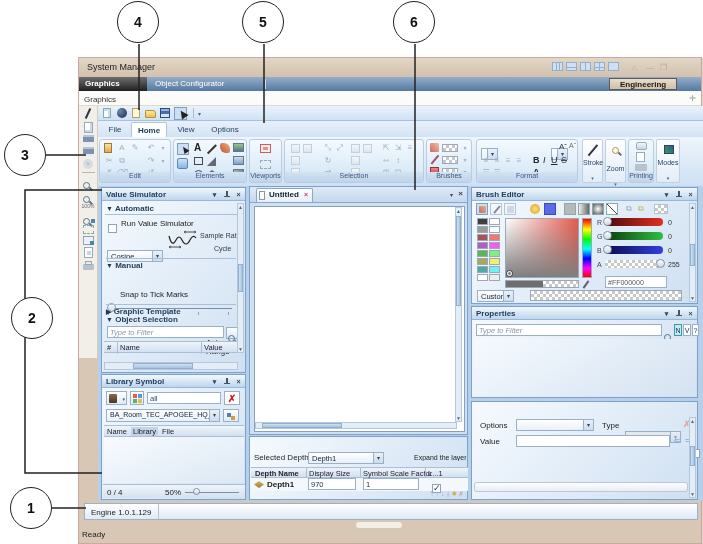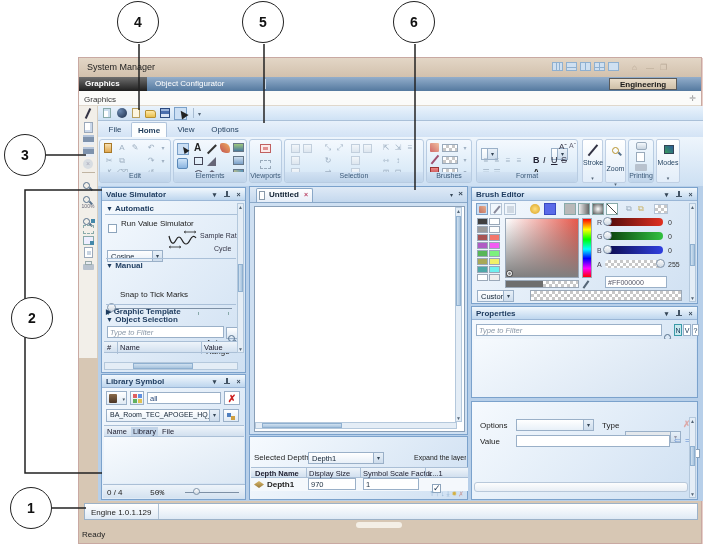--- a/index.html
+++ b/index.html
@@ -410,21 +410,21 @@
             <i class="abs" style="left:7px;top:6px;width:4px;height:4px;background:#d0a040;"></i>
         </span>
         <div class="abs thead" style="left:2px;top:50px;width:140px;height:12px;">
           <span class="abs" style="left:3px;top:1px;">Name</span>
           <span class="abs" style="left:27px;top:1px;padding:0 2px;background:#c2d4e8;">Library</span>
           <span class="abs" style="left:58px;top:1px;">File</span>
         </div>
         <div class="abs" style="left:2px;top:62px;width:140px;height:46px;background:linear-gradient(160deg,#f8fbfe,#dce8f4);"></div>
         <div class="abs" style="left:1px;bottom:1px;width:142px;height:14px;background:linear-gradient(#eef4fa,#d4e2f0);border-top:1px solid #aabfd6;">
           <span class="abs lbl8" style="left:4px;top:3px;">0 / 4</span>
-          <span class="abs lbl8" style="left:47px;top:3px;font-family:Liberation Mono, monospace;">50%</span>
+          <span class="abs lbl8" style="left:62px;top:3px;">50%</span>
           <div class="abs slider-track" style="left:82px;top:7px;width:54px;">
             <div class="sl-thumb" style="left:8px;top:-4px;width:7px;height:7px;"></div>
           </div>
         </div>
       </div>
 
       <div class="panel" style="left:151px;top:0;width:219px;height:249px;background:#cfe0f2;">
         <div class="abs" style="left:0;top:0;width:100%;height:16px;background:linear-gradient(#dfeaf6,#c4d8ee);border-bottom:1px solid #8aa8c8;">
           <div class="canvas-tab" style="left:6px;top:1px;">
             <i class="abs" style="left:2px;top:2px;width:6px;height:9px;background:#fff;border:1px solid #89a;"></i>

